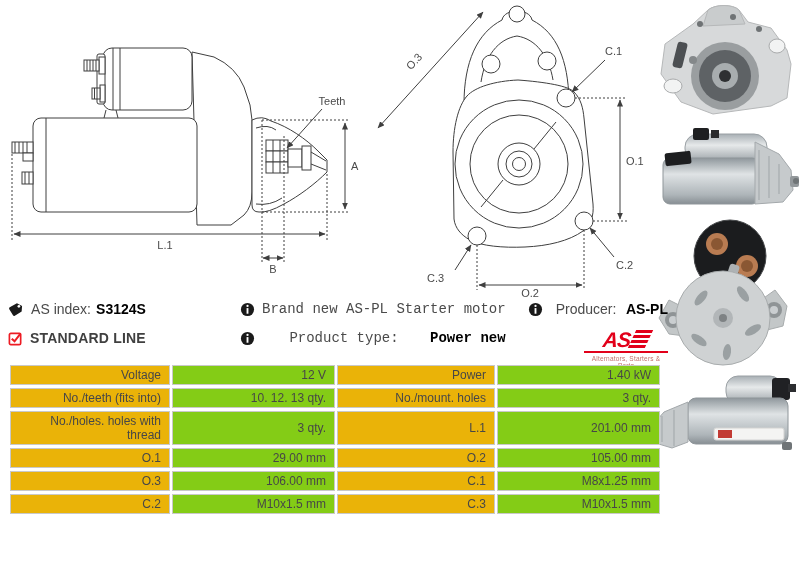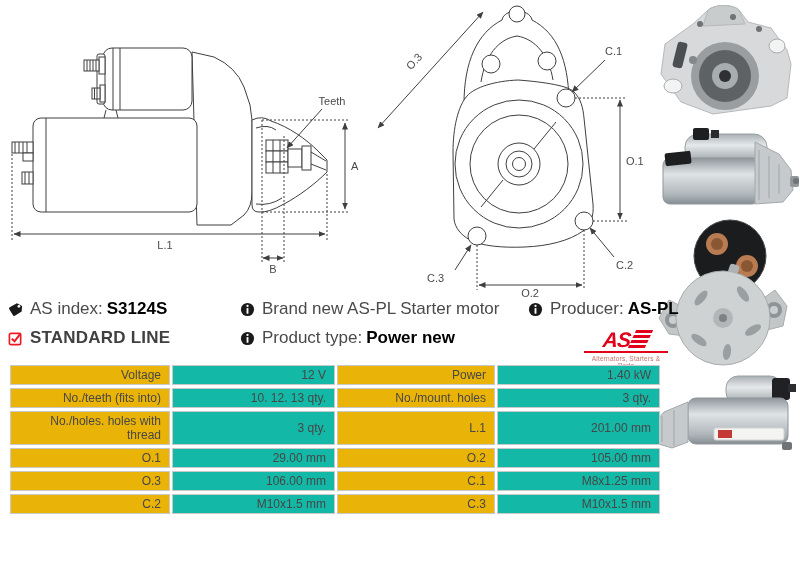--- a/index.html
+++ b/index.html
@@ -9,42 +9,42 @@
   .dlabel{font-size:11px;fill:#4a4a4a;}
   
   .drawing{position:absolute;}
   #drawing-side{left:0;top:0;}
   #drawing-front{left:355;top:0;left:355px;}
   
   .photo{position:absolute;}
   
   .info-col{position:absolute;top:299px;}
   .info-row{display:flex;align-items:center;height:20px;margin-bottom:9px;
-            font-size:17px;color:#4a4a4a;white-space:nowrap;}
+            font-size:14px;color:#4a4a4a;white-space:nowrap;justify-content:space-between;}
   .info-row .icon{width:15px;height:15px;margin-right:7px;flex:0 0 auto;}
   .info-row b{font-weight:bold;color:#000000;}
   .info-row .lbl{margin-right:4px;}
   .standard-line{color:#404040;font-weight:bold;letter-spacing:.2px;}
   
   .as-logo{margin-top:2px;margin-left:56px;width:84px;text-align:center;}
   .as-logo .mark{display:flex;align-items:flex-end;justify-content:center;height:22px;}
   .as-logo .as-text{font-style:italic;font-weight:bold;font-size:21px;line-height:20px;
                     color:#e2001a;letter-spacing:-1px;transform:skewX(-6deg);}
   .as-logo .stripes{display:flex;flex-direction:column;gap:2px;margin-left:2px;margin-bottom:2px;
                     transform:skewX(-25deg);}
   .as-logo .stripes i{display:block;width:17px;height:3px;background:#e2001a;}
   .as-logo .underbar{height:2px;background:#e2001a;margin-top:1px;}
   .as-logo .tagline{font-size:6.5px;color:#c2706a;margin-top:2px;letter-spacing:.2px;}
   
   table.spec{position:absolute;left:8px;top:362px;width:650px;
              border-collapse:separate;border-spacing:2px 3px;table-layout:fixed;}
   table.spec td{border:1px solid #c9c9c9;font-size:12px;line-height:14px;
                 padding:2px 8px;text-align:right;color:#474747;vertical-align:middle;}
   table.spec td.l{background:#eab308;}
-  table.spec td.v{background:#14b8a6;}
+  table.spec td.v{background:#84cc16;}
   col.c1{width:160px}col.c2{width:163px}col.c3{width:158px}col.c4{width:163px}
 </style>
 </head>
 <body>
 
 <div class="page">
 
   <svg id="drawing-side" class="drawing" width="365" height="295" viewBox="0 0 365 295">
     <defs>
       <marker id="arr" markerWidth="9" markerHeight="8" refX="6.5" refY="3" orient="auto-start-reverse" markerUnits="userSpaceOnUse">
@@ -257,21 +257,21 @@
     </div>
     <div class="info-row">
       <svg class="icon" viewBox="0 0 16 16">
         <rect x="1.5" y="2.5" width="12" height="12" rx="1.5" fill="#fff" stroke="#ed1c24" stroke-width="1.8"></rect>
         <path d="M4,8.2 L7,11 L13.5,2.5" fill="none" stroke="#ed1c24" stroke-width="2.2"></path>
       </svg>
       <span class="standard-line">STANDARD LINE</span>
     </div>
   </div>
 
-  <div class="info-col" style="left:240px;">
+  <div class="info-col" style="left:240px;font-family:Liberation Mono, monospace;">
     <div class="info-row">
       <svg class="icon" viewBox="0 0 16 16">
         <circle cx="8" cy="8" r="7" fill="#1a1a1a"></circle>
         <rect x="7" y="6.5" width="2" height="6" fill="#fff"></rect>
         <circle cx="8" cy="4.2" r="1.2" fill="#fff"></circle>
       </svg>
       <span>Brand new AS-PL Starter motor</span>
     </div>
     <div class="info-row">
       <svg class="icon" viewBox="0 0 16 16">

